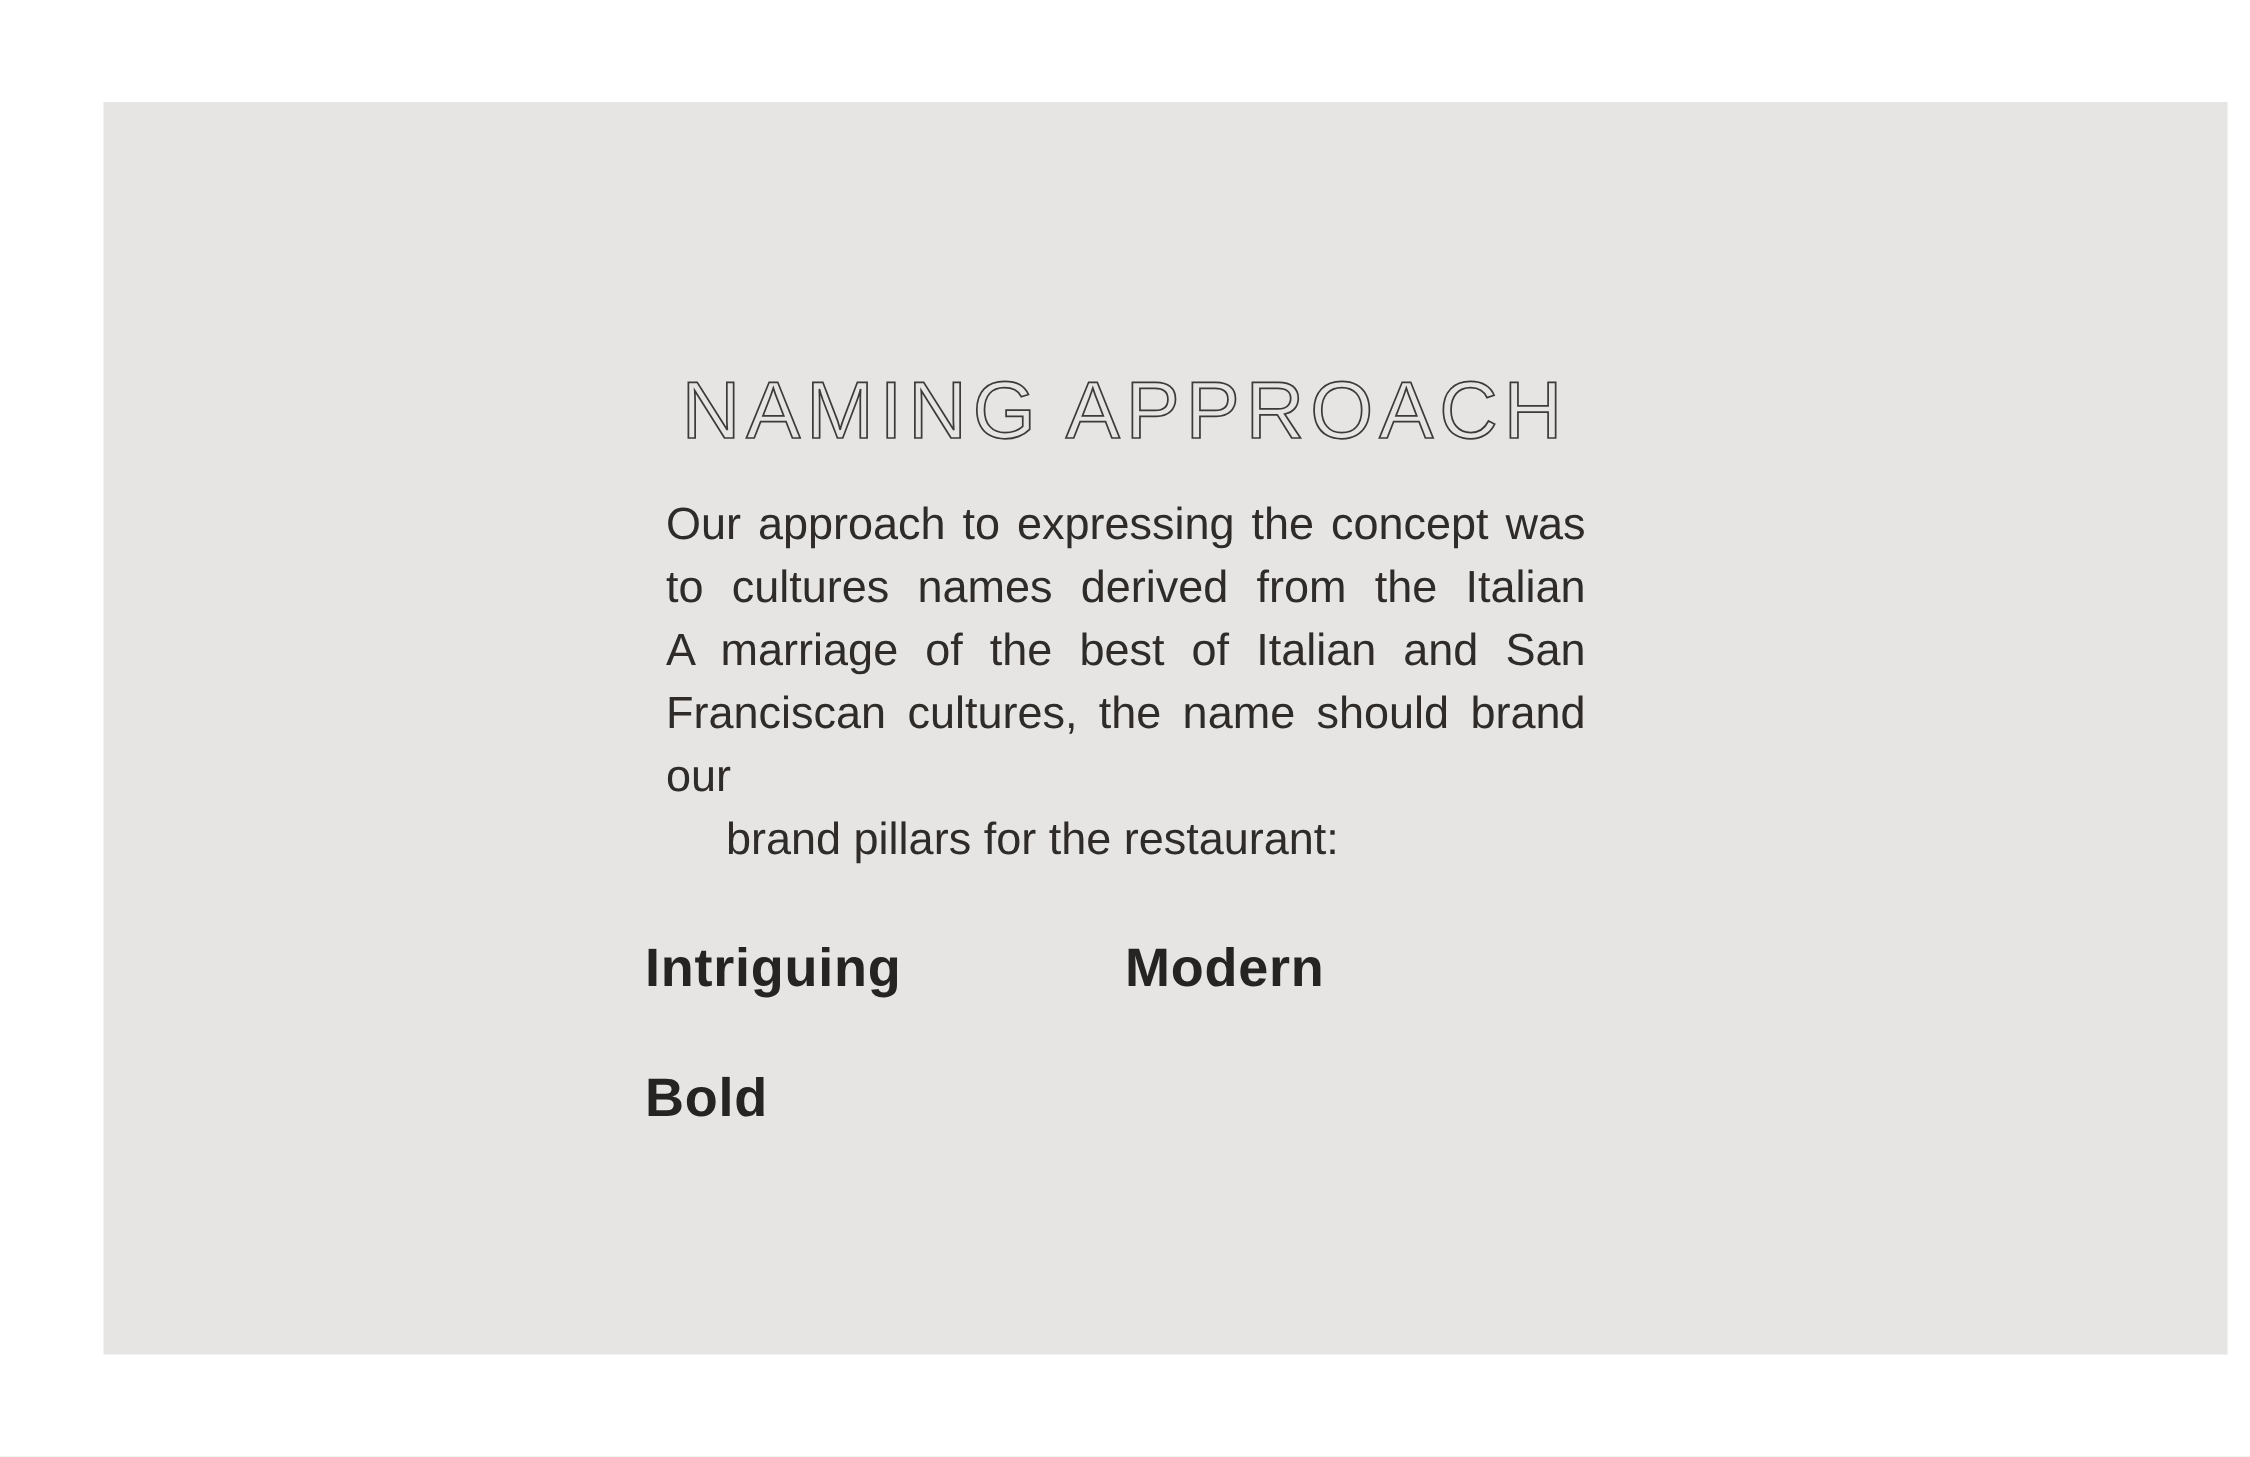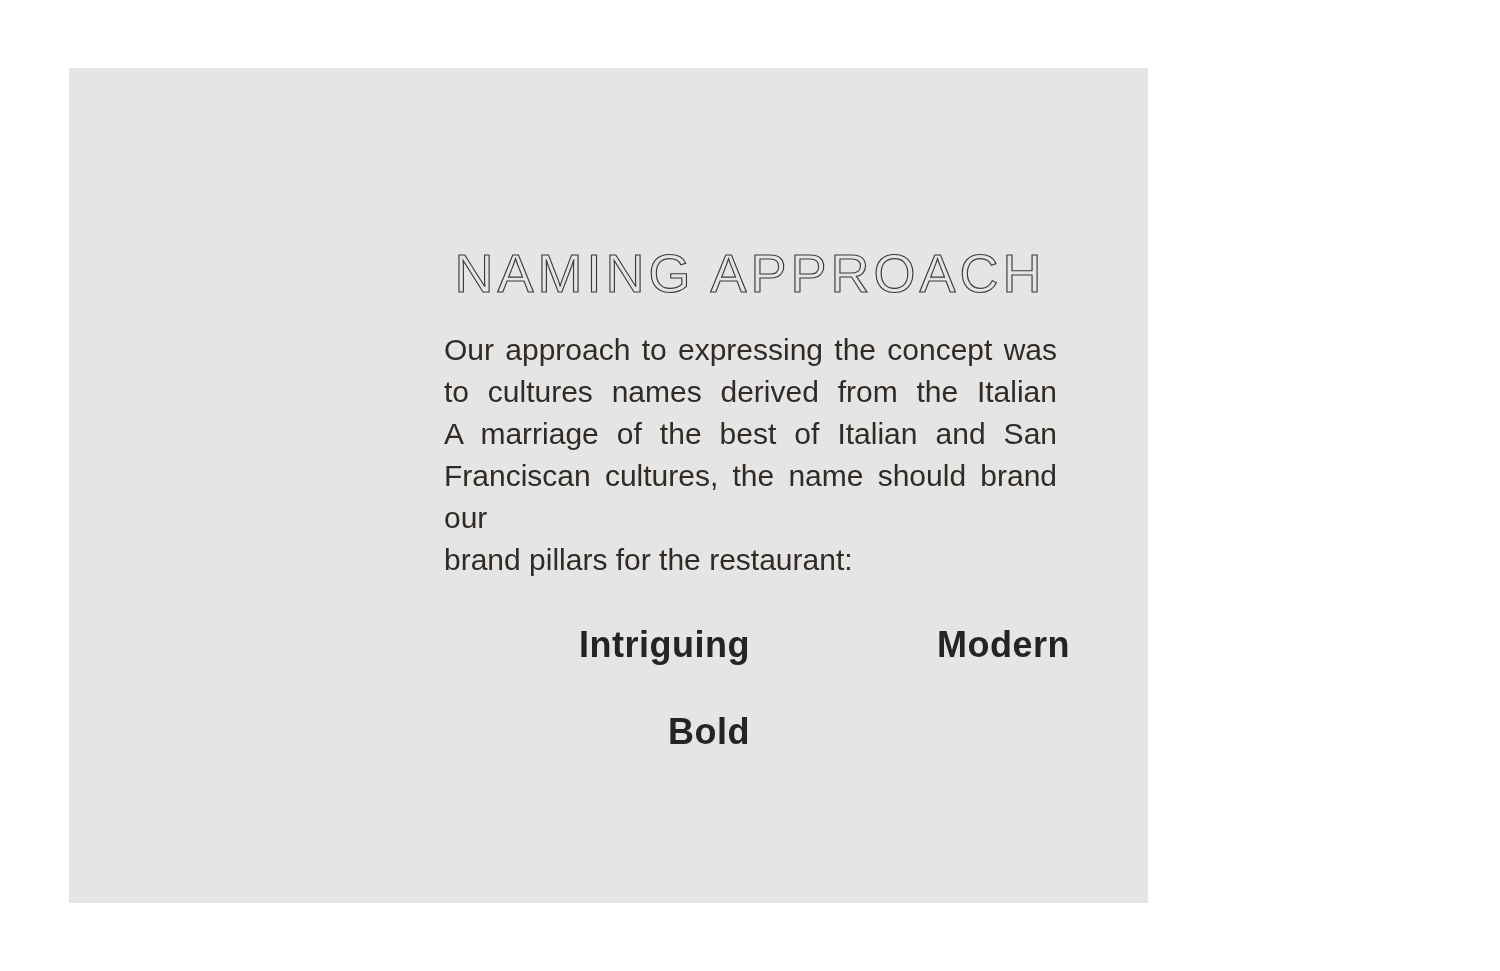--- a/index.html
+++ b/index.html
@@ -11,21 +11,21 @@
     height: 971px;
     background: #ffffff;
     position: relative;
     overflow: hidden;
     font-family: "Liberation Sans", sans-serif;
   }
   .slide-panel {
     position: absolute;
     left: 69px;
     top: 68px;
-    width: 1079px;
+    width: 1416px;
     height: 835px;
     background: #e6e5e3;
   }
   .title-svg {
     position: absolute;
     left: 0;
     top: 175px;
     width: 1362px;
     height: 80px;
     display: block;
@@ -50,32 +50,33 @@
     color: #2e2b29;
   }
   .paragraph-line {
     text-align: justify;
     text-align-last: justify;
     white-space: normal;
   }
   .paragraph-line.last {
     text-align: left;
     text-align-last: left;
+    margin-left: 40px;
   }
   .pillars-grid {
     position: absolute;
     left: 361px;
     top: 557px;
     width: 640px;
     display: grid;
     grid-template-columns: 1fr 1fr;
     row-gap: 47px;
   }
   .pillar {
-    text-align: right;
+    text-align: left;
     font-family: "Liberation Sans", sans-serif;
     font-weight: bold;
     font-size: 36px;
     line-height: 40px;
     letter-spacing: 0.5px;
     color: #262422;
   }
 </style>
 </head>
 <body>

